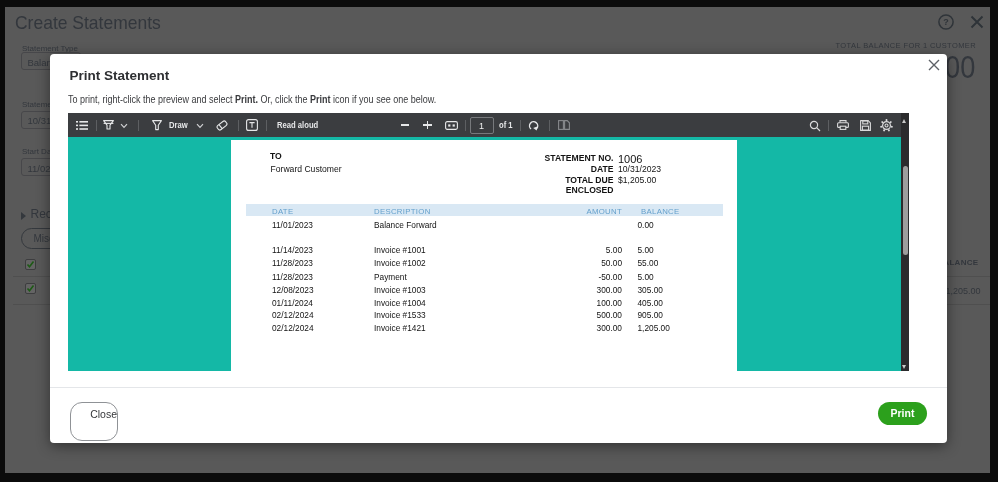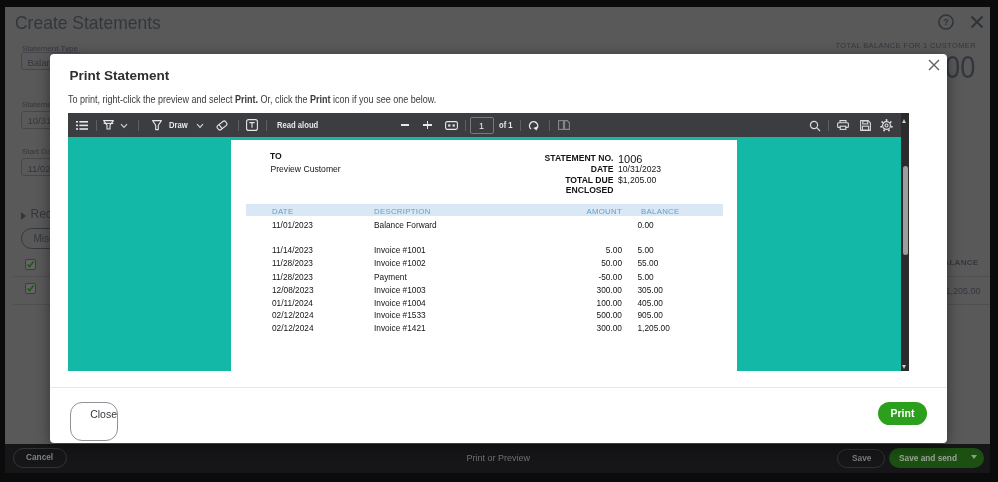--- a/index.html
+++ b/index.html
@@ -68,30 +68,20 @@
     <div class="abs" style="left:8px; top:296.5px; width:44px; height:1px; background:#4f4f4f;"></div>
 
     <div class="abs dimtext" style="right:13.5px; top:34px; font-size:7.5px; letter-spacing:0.4px;">TOTAL BALANCE FOR 1 CUSTOMER</div>
     <div class="abs" style="right:14.5px; top:42px; font-size:32px; color:#33373d; transform:scaleX(0.85); transform-origin:right top;">$1,205.00</div>
     <div class="abs dimtext" style="right:11px; top:251px; font-size:8px; font-weight:bold; letter-spacing:0.3px;">BALANCE</div>
     <div class="abs dimtext" style="right:9px; top:278.5px; font-size:9px;">1,205.00</div>
     <div class="abs" style="right:0px; top:269px; width:50px; height:1px; background:#4f4f4f;"></div>
     <div class="abs" style="right:0px; top:296.5px; width:50px; height:1px; background:#4f4f4f;"></div>
   </div>
 
-  <div id="footer">
-    <div class="pill" style="left:8.5px; top:4.5px; width:54px; height:20px; border:1px solid #313437;"></div>
-    <div class="abs" style="left:21.5px; top:8.5px; font-size:9px; color:#7e8287; font-weight:bold; transform:scaleX(0.92); transform-origin:left top;">Cancel</div>
-    <div class="abs" style="left:462px; top:9px; font-size:9px; color:#6e7276;">Print or Preview</div>
-    <div class="pill" style="left:832.5px; top:5px; width:48px; height:19px; border:1px solid #2e3134;"></div>
-    <div class="abs" style="left:847.5px; top:9px; font-size:9px; color:#787c80; font-weight:bold; transform:scaleX(0.92); transform-origin:left top;">Save</div>
-    <div class="pill" style="left:884px; top:4.5px; width:95px; height:20px; background:#1c4f12;"></div>
-    <div class="abs" style="left:894px; top:9px; font-size:9px; color:#9aa496; font-weight:bold; transform:scaleX(0.92); transform-origin:left top;">Save and send</div>
-    <div class="abs" style="left:966.5px; top:11.5px; width:0; height:0; border-top:4px solid #8ba083; border-left:3.5px solid transparent; border-right:3.5px solid transparent;"></div>
-  </div>
 
   <div id="modal">
     <svg class="abs" style="left:877.5px; top:4.5px;" width="12" height="12" viewBox="0 0 12 12">
       <path d="M1 1 L11 11 M11 1 L1 11" stroke="#5c6066" stroke-width="1.4" fill="none"></path>
     </svg>
     <div class="abs" style="left:19.5px; top:13.6px; font-size:13.5px; font-weight:bold; color:#2e2f32;">Print Statement</div>
     <div class="abs" style="left:18px; top:39.9px; font-size:10px; color:#393a3d; transform:scaleX(0.9); transform-origin:left top; white-space:nowrap;">To print, right-click the preview and select <b>Print.</b> Or, click the <b>Print</b> icon if you see one below.</div>
 
     <div id="viewer">
       <div id="toolbar">
@@ -190,21 +180,21 @@
             <rect x="5.6" y="0.1" width="1.8" height="2" rx="0.6" transform="rotate(154 6.5 6.5)"></rect>
             <rect x="5.6" y="0.1" width="1.8" height="2" rx="0.6" transform="rotate(206 6.5 6.5)"></rect>
             <rect x="5.6" y="0.1" width="1.8" height="2" rx="0.6" transform="rotate(257 6.5 6.5)"></rect>
             <rect x="5.6" y="0.1" width="1.8" height="2" rx="0.6" transform="rotate(309 6.5 6.5)"></rect>
           </g>
         </svg>
       </div>
 
       <div id="sheet">
         <div class="cell" style="left:39px; top:11.3px; font-weight:bold; font-size:8.6px;">TO</div>
-        <div class="cell" style="left:39.5px; top:24.3px; font-size:8.6px;">Preview Customer</div>
+        <div class="cell" style="left:39.5px; top:24.3px; font-size:8.6px;">Forward Customer</div>
         <div class="cell" style="right:123.5px; top:12.9px; font-weight:bold; font-size:8.6px;">STATEMENT NO.</div>
         <div class="cell" style="left:387px; top:12.9px; font-size:11px;">1006</div>
         <div class="cell" style="right:123.5px; top:24.2px; font-weight:bold; font-size:8.6px;">DATE</div>
         <div class="cell" style="left:387px; top:24.2px; font-size:8.6px;">10/31/2023</div>
         <div class="cell" style="right:123.5px; top:34.8px; font-weight:bold; font-size:8.6px;">TOTAL DUE</div>
         <div class="cell" style="left:387px; top:34.8px; font-size:8.6px;">$1,205.00</div>
         <div class="cell" style="right:123.5px; top:45.3px; font-weight:bold; font-size:8.6px;">ENCLOSED</div>
         <div class="abs" style="left:14.5px; top:64.3px; width:477px; height:12px; background:#d9e8f4;"></div>
         <div class="hd" style="left:41px; top:66.8px;">DATE</div>
         <div class="hd" style="left:143px; top:66.8px;">DESCRIPTION</div>

